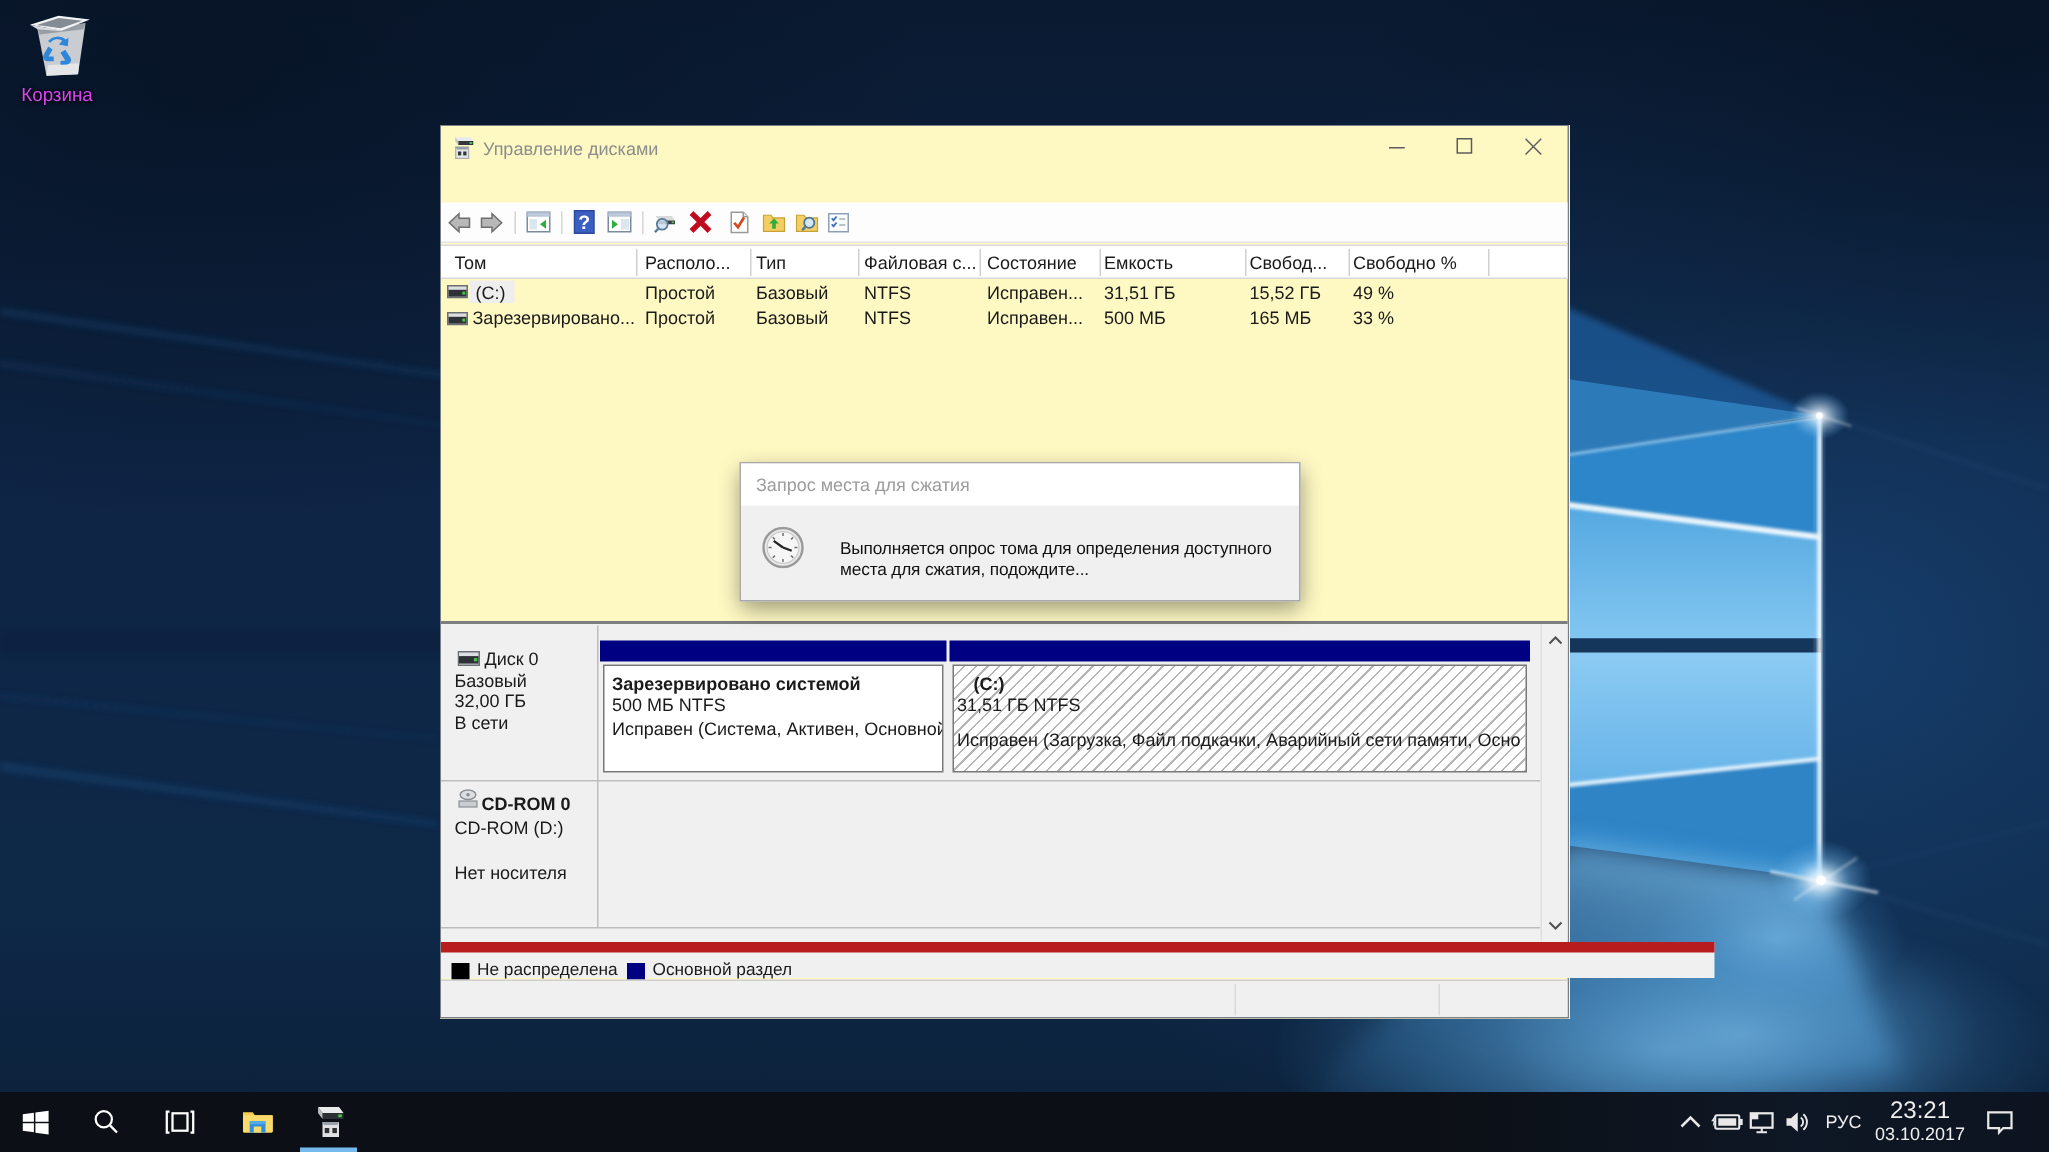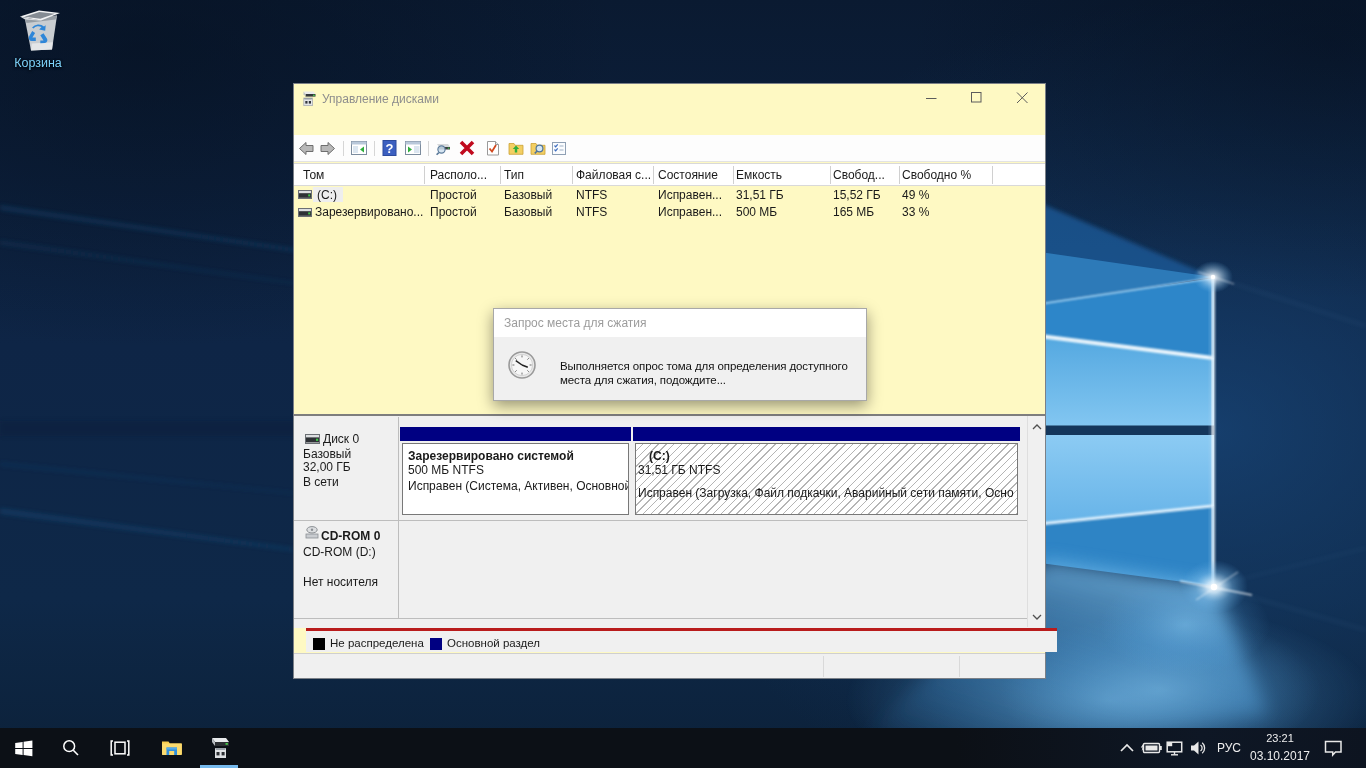--- a/index.html
+++ b/index.html
@@ -115,21 +115,21 @@
 <polygon points="2,8.5 21,2.5 42,5 23,12.5" fill="#f2f3f4"></polygon>
 <polygon points="6.5,8.7 21.3,4 36.8,5.8 22.4,10.8" fill="#848b93"></polygon>
 <polygon points="2,8.5 7,11.5 8.5,15 23,12.5 42,5 23,12.5" fill="none"></polygon>
 <polygon points="2,8.5 7,11.5 23.5,12.8 23,12.5" fill="#d8dbde"></polygon>
 <g fill="#2e86d8">
 <path d="M15.5,20.5 a6,6 0 0 1 8,-1.4 l-2.3,2.5 6,1.2 0.5,-5.6 -1.7,1.2 a8.6,8.6 0 0 0 -12,1 z"></path>
 <path d="M14.2,23 l-3,5.3 a3,3 0 0 0 2.6,4.6 l4,0 0,-3.3 -3.4,0 2.7,-4.6 z"></path>
 <path d="M22.3,27.2 l3.2,5.2 -3.2,0.2 0,2.6 4.6,-0.2 a3,3 0 0 0 2,-4.6 l-3.4,-5.2 z"></path>
 </g>
 </svg>
-<div style="color:#7dd3fc;font-size:12.5px;text-shadow:0 1px 3px rgba(0,0,0,0.9),0 0 2px rgba(0,0,0,0.7)">Корзина</div>
+<div style="color:#d946ef;font-size:12.5px;text-shadow:0 1px 3px rgba(0,0,0,0.9),0 0 2px rgba(0,0,0,0.7)">Корзина</div>
 </div>
 <div class="a" id="win" style="left:293px;top:83px;width:753px;height:596px;border:1px solid #7b8087;background:#fef9c3">
 <svg class="a" style="left:7px;top:6px" width="17" height="18" viewBox="0 0 17 18">
 <polygon points="2.5,1.5 12.5,1.5 14.5,4 4.5,4" fill="#e9eaec"></polygon>
 <polygon points="4.5,4 14.5,4 14.5,6.6 4.5,6.6" fill="#33373c"></polygon>
 <rect x="12" y="4.7" width="1.8" height="1.3" fill="#3fc546"></rect>
 <polygon points="2.5,1.5 4.5,4 4.5,6.6 2.5,4.2" fill="#c0c4c9"></polygon>
 <rect x="2.8" y="8" width="8.6" height="7.6" fill="#e4e6e8" stroke="#a9adb2" stroke-width="0.8"></rect>
 <polygon points="2.8,8 11.4,8 10.6,9.6 3.6,9.6" fill="#989ea5"></polygon>
 <rect x="4.3" y="11" width="2.2" height="2.6" fill="#33373c"></rect>
@@ -281,21 +281,21 @@
  </div>
  <div class="a" style="left:733px;top:0;width:18px;height:211px;background:#f0f0f0;border-left:1px solid #dedede">
   <svg class="a" style="left:4px;top:8px" width="10" height="6" viewBox="0 0 10 6">
           <polyline points="1,5 5,1 9,5" fill="none" stroke="#505050" stroke-width="1.3"></polyline>
         </svg>
   <svg class="a" style="left:4px;top:198px" width="10" height="6" viewBox="0 0 10 6">
           <polyline points="1,1 5,5 9,1" fill="none" stroke="#505050" stroke-width="1.3"></polyline>
         </svg>
  </div>
 </div>
-<div class="a" style="left:12px;top:544px;width:751px;height:24px;background:#f0f0f0;border-top:3px solid #b91c1c">
+<div class="a" style="left:0;top:544px;width:849px;height:24px;background:#f0f0f0;border-top:7px solid #b91c1c">
  <div class="a" style="left:7px;top:7px;width:12px;height:12px;background:#000"></div>
  <span class="t" style="left:24px;top:6px;font-size:11.5px">Не распределена</span>
  <div class="a" style="left:124px;top:7px;width:12px;height:12px;background:#000082"></div>
  <span class="t" style="left:141px;top:6px;font-size:11.5px">Основной раздел</span>
 </div>
 <div class="a" style="left:0;top:569px;width:751px;height:25px;background:#f0f0f0;border-top:1px solid #cfcfcf">
  <div class="a" style="left:529px;top:2px;width:1px;height:21px;background:#d9d9d9"></div>
  <div class="a" style="left:665px;top:2px;width:1px;height:21px;background:#d9d9d9"></div>
 </div>
 </div>
@@ -369,18 +369,18 @@
 <line x1="8.5" y1="11" x2="8.5" y2="13.6" stroke="#e8e8e8" stroke-width="1.4"></line>
 <line x1="5" y1="13.8" x2="12" y2="13.8" stroke="#e8e8e8" stroke-width="1.4"></line>
 <rect x="1.2" y="1.2" width="5" height="4" fill="#e8e8e8"></rect>
 </svg>
 <svg class="a" style="left:1190px;top:12px" width="18" height="16" viewBox="0 0 18 16">
 <polygon points="1,5.5 4,5.5 8.5,1.5 8.5,14.5 4,10.5 1,10.5" fill="#e8e8e8"></polygon>
 <path d="M10.5,5 a3.6,3.6 0 0 1 0,6" fill="none" stroke="#e8e8e8" stroke-width="1.3"></path>
 <path d="M12.2,2.8 a6.8,6.8 0 0 1 0,10.4" fill="none" stroke="#e8e8e8" stroke-width="1.3"></path>
 </svg>
 <div class="t" style="left:1217px;top:13px;color:#eee;font-size:12px">РУС</div>
-<div class="t" style="left:1252px;top:4px;width:56px;text-align:center;color:#eee;font-size:11px">23:21</div>
+<div class="t" style="left:1252px;top:4px;width:56px;text-align:center;color:#eee;font-size:16px">23:21</div>
 <div class="t" style="left:1246px;top:21px;width:68px;text-align:center;color:#eee;font-size:12px">03.10.2017</div>
 <svg class="a" style="left:1324px;top:12px" width="19" height="17" viewBox="0 0 19 17">
 <path d="M1.5,1.5 h15.5 v10.5 h-5.5 l-2.8,3 v-3 h-7.2 z" fill="none" stroke="#e8e8e8" stroke-width="1.5"></path>
 </svg>
 </div>
 
 </body></html>

